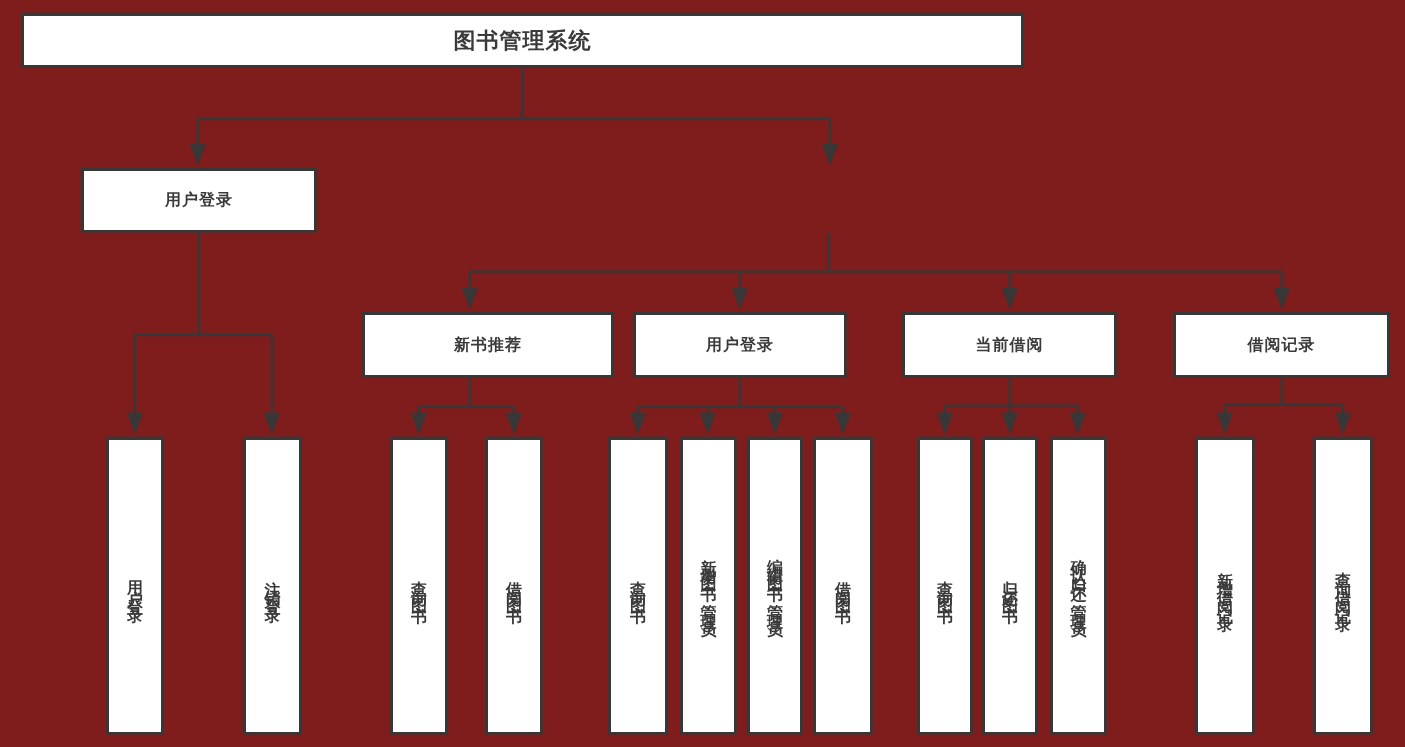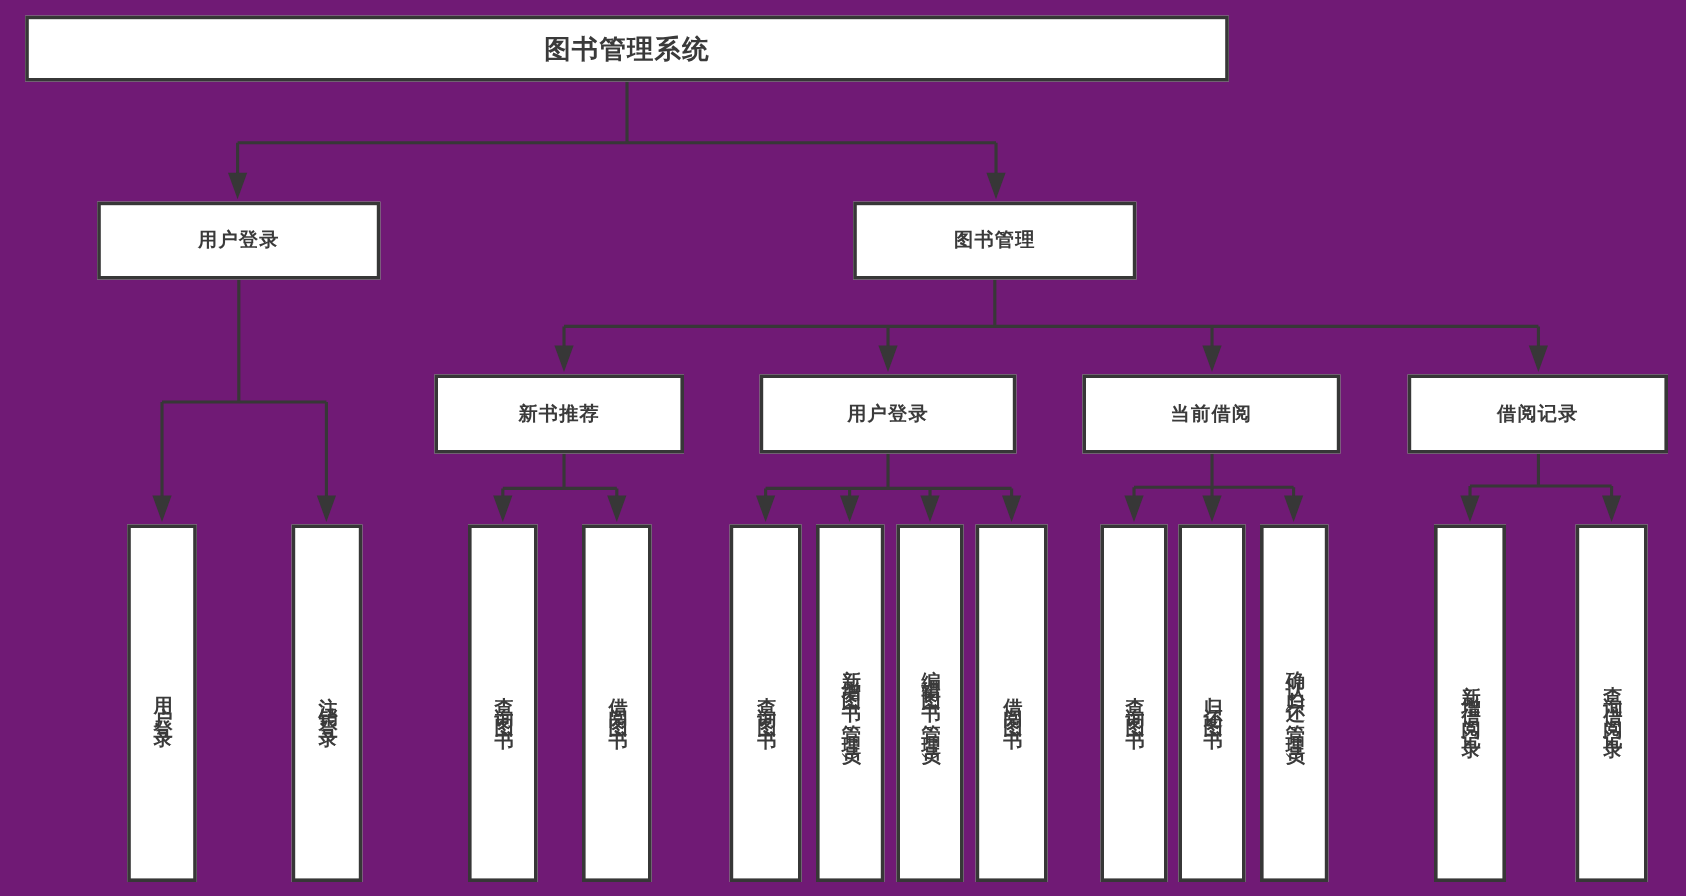--- a/index.html
+++ b/index.html
@@ -1,19 +1,19 @@
 <!DOCTYPE html>
 <html><head>
 <meta charset="utf-8">
 <style>
   html,body{margin:0;padding:0;background:#ffffff;}
   #stage{
     position:relative;
     width:1405px;height:747px;
-    background:#701a75;
+    background:#7f1d1d;
     font-family:"Liberation Sans",sans-serif;
     color:#333333;
     overflow:hidden;
   }
   .box{
     position:absolute;
     background:#ffffff;
     border:3px solid #373737;
     box-sizing:border-box;
     display:flex;
@@ -87,25 +87,22 @@
     <polygon points="1335,413 1351,413 1343,435"></polygon>
   </svg>
 
   <div class="box title" style="left:21px;top:13px;width:1003px;height:55px;">
     <span>图书管理系统</span>
   </div>
 
   <div class="box" style="left:81px;top:168px;width:236px;height:65px;">
     <span>用户登录</span>
   </div>
-  <div class="box" style="left:711px;top:168px;width:236px;height:65px;">
-    <span>图书管理</span>
-  </div>
 
-  <div class="box" style="left:362px;top:312px;width:208px;height:66px;">
+  <div class="box" style="left:362px;top:312px;width:252px;height:66px;">
     <span>新书推荐</span>
   </div>
   <div class="box" style="left:633px;top:312px;width:214px;height:66px;">
     <span>用户登录</span>
   </div>
   <div class="box" style="left:902px;top:312px;width:215px;height:66px;text-align:right;">
     <span>当前借阅</span>
   </div>
   <div class="box" style="left:1173px;top:312px;width:217px;height:66px;">
     <span>借阅记录</span>

